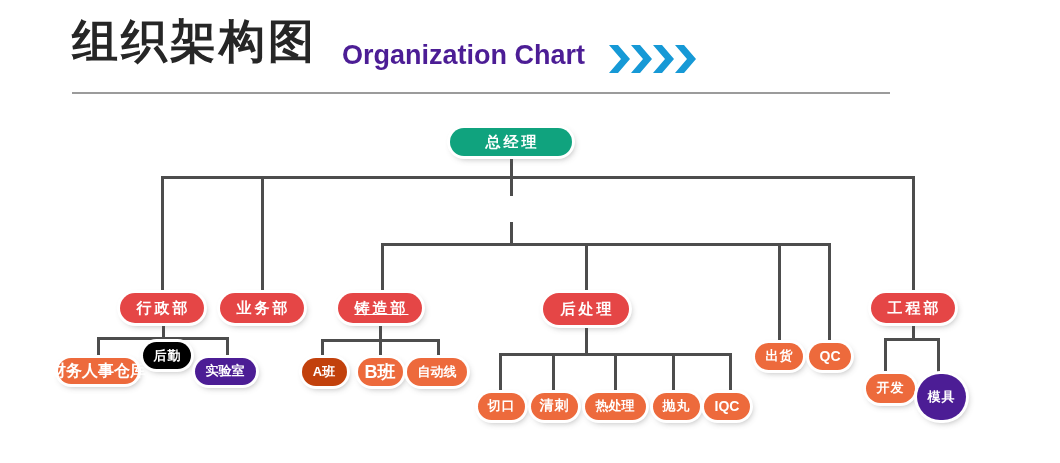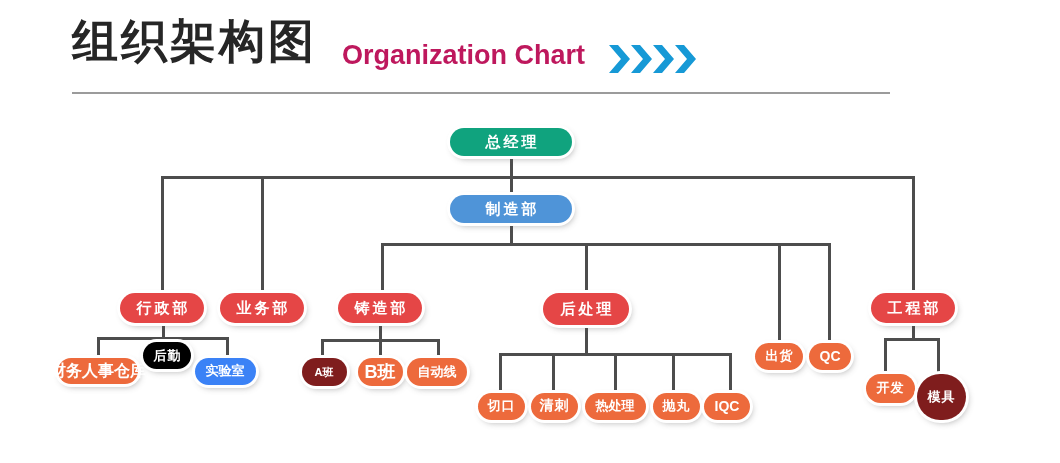--- a/index.html
+++ b/index.html
@@ -8,21 +8,21 @@
 
   
   #header{position:absolute;left:0;top:0;width:100%;height:110px;margin-left:8px;}
   .title-cn{
     position:absolute;left:64px;top:16px;
     font-size:46px;font-weight:900;color:#262626;letter-spacing:3px;
     line-height:1.1;white-space:nowrap;
   }
   .title-en{
     position:absolute;left:334px;top:40px;
-    font-size:27px;font-weight:600;color:#be185d;white-space:nowrap;
+    font-size:27px;font-weight:600;color:#4c1d95;white-space:nowrap;
   }
   .chevrons{position:absolute;left:601px;top:45px;width:100px;height:28px;}
   .divider{position:absolute;left:64px;top:92px;width:818px;height:2px;background:#9b9b9b;}
 
   
   #chart{position:absolute;left:0;top:0;width:1060px;height:463px;}
   .edge{position:absolute;}
   .node{
     position:absolute;display:flex;align-items:center;justify-content:center;
     border-radius:999px;color:#ffffff;font-weight:bold;white-space:nowrap;
@@ -70,35 +70,34 @@
       <div class="edge" style="background: rgb(77, 77, 77); left: 498.5px; top: 354px; width: 3px; height: 39px;"></div>
       <div class="edge" style="background: rgb(77, 77, 77); left: 551.5px; top: 354px; width: 3px; height: 39px;"></div>
       <div class="edge" style="background: rgb(77, 77, 77); left: 613.5px; top: 354px; width: 3px; height: 39px;"></div>
       <div class="edge" style="background: rgb(77, 77, 77); left: 671.5px; top: 354px; width: 3px; height: 39px;"></div>
       <div class="edge" style="background: rgb(77, 77, 77); left: 728.5px; top: 354px; width: 3px; height: 39px;"></div>
       <div class="edge" style="background: rgb(77, 77, 77); left: 911.5px; top: 322px; width: 3px; height: 18px;"></div>
       <div class="edge" style="background: rgb(77, 77, 77); left: 883.5px; top: 337.5px; width: 56px; height: 3px;"></div>
       <div class="edge" style="background: rgb(77, 77, 77); left: 883.5px; top: 339px; width: 3px; height: 36px;"></div>
       <div class="edge" style="background: rgb(77, 77, 77); left: 936.5px; top: 339px; width: 3px; height: 36px;"></div>
       <div class="node" style="left: 450px; top: 128px; width: 122px; height: 28px; background: rgb(16, 163, 126); font-size: 15px; letter-spacing: 3px; padding-left: 3px;">总经理</div>
-      <div class="node" style="left: 450px; top: 195px; width: 122px; height: 28px; background: rgb(79, 148, 216); font-size: 15px; letter-spacing: 3px; padding-left: 3px;">制造部</div>
       <div class="node" style="left: 120px; top: 293px; width: 84px; height: 30px; background: rgb(229, 70, 70); font-size: 15px; letter-spacing: 3px; padding-left: 3px;">行政部</div>
       <div class="node" style="left: 220px; top: 293px; width: 84px; height: 30px; background: rgb(229, 70, 70); font-size: 15px; letter-spacing: 3px; padding-left: 3px;">业务部</div>
-      <div class="node" style="left: 338px; top: 293px; width: 84px; height: 30px; background: rgb(229, 70, 70); font-size: 15px; letter-spacing: 3px; padding-left: 3px;">铸造部</div>
+      <div class="node" style="left: 338px; top: 293px; width: 84px; height: 30px; background: rgb(229, 70, 70); font-size: 15px; letter-spacing: 3px; padding-left: 3px; text-decoration: underline;">铸造部</div>
       <div class="node" style="left: 543px; top: 293px; width: 86px; height: 32px; background: rgb(229, 70, 70); font-size: 15px; letter-spacing: 3px; padding-left: 3px;">后处理</div>
       <div class="node" style="left: 871px; top: 293px; width: 84px; height: 30px; background: rgb(229, 70, 70); font-size: 15px; letter-spacing: 3px; padding-left: 3px;">工程部</div>
       <div class="node" style="left: 58px; top: 358px; width: 80px; height: 26px; background: rgb(237, 106, 60); font-size: 16px;">财务人事仓库</div>
       <div class="node" style="left: 143px; top: 342px; width: 48px; height: 27px; background: #000000; font-size: 13px; letter-spacing: 1px; padding-left: 1px;">后勤</div>
-      <div class="node" style="left: 194.5px; top: 357.5px; width: 61px; height: 27px; background: #3b82f6; font-size: 13px;">实验室</div>
-      <div class="node" style="left: 301.5px; top: 358px; width: 45px; height: 28px; background: #7f1d1d; font-size: 11px;">A班</div>
+      <div class="node" style="left: 194.5px; top: 357.5px; width: 61px; height: 27px; background: #4c1d95; font-size: 13px;">实验室</div>
+      <div class="node" style="left: 301.5px; top: 358px; width: 45px; height: 28px; background: #c2410c; font-size: 13px;">A班</div>
       <div class="node" style="left: 357.5px; top: 358px; width: 45px; height: 28px; background: rgb(237, 106, 60); font-size: 18px;">B班</div>
       <div class="node" style="left: 407px; top: 358px; width: 60px; height: 28px; background: rgb(237, 106, 60); font-size: 13px;">自动线</div>
       <div class="node" style="left: 477.5px; top: 392.5px; width: 47px; height: 27px; background: rgb(237, 106, 60); font-size: 13px; letter-spacing: 1px; padding-left: 1px;">切口</div>
       <div class="node" style="left: 530.5px; top: 392.5px; width: 47px; height: 27px; background: rgb(237, 106, 60); font-size: 14px; letter-spacing: 1px; padding-left: 1px;">清刺</div>
       <div class="node" style="left: 584.5px; top: 392.5px; width: 61px; height: 27px; background: rgb(237, 106, 60); font-size: 13px;">热处理</div>
       <div class="node" style="left: 652.5px; top: 392.5px; width: 47px; height: 27px; background: rgb(237, 106, 60); font-size: 13px; letter-spacing: 1px; padding-left: 1px;">抛丸</div>
       <div class="node" style="left: 704px; top: 392.5px; width: 46px; height: 27px; background: rgb(237, 106, 60); font-size: 14px;">IQC</div>
       <div class="node" style="left: 755px; top: 342.5px; width: 48px; height: 27px; background: rgb(237, 106, 60); font-size: 13px; letter-spacing: 1px; padding-left: 1px;">出货</div>
       <div class="node" style="left: 809px; top: 342.5px; width: 42px; height: 27px; background: rgb(237, 106, 60); font-size: 14px;">QC</div>
       <div class="node" style="left: 865.5px; top: 373.5px; width: 49px; height: 29px; background: rgb(237, 106, 60); font-size: 13px; letter-spacing: 1px; padding-left: 1px;">开发</div>
-      <div class="node" style="left: 916.5px; top: 373.5px; width: 49px; height: 46px; background: #7f1d1d; font-size: 13px; letter-spacing: 1px; padding-left: 1px;">模具</div>
+      <div class="node" style="left: 916.5px; top: 373.5px; width: 49px; height: 46px; background: #4c1d95; font-size: 13px; letter-spacing: 1px; padding-left: 1px;">模具</div>
     </div>
 </div>
 
 </body></html>

